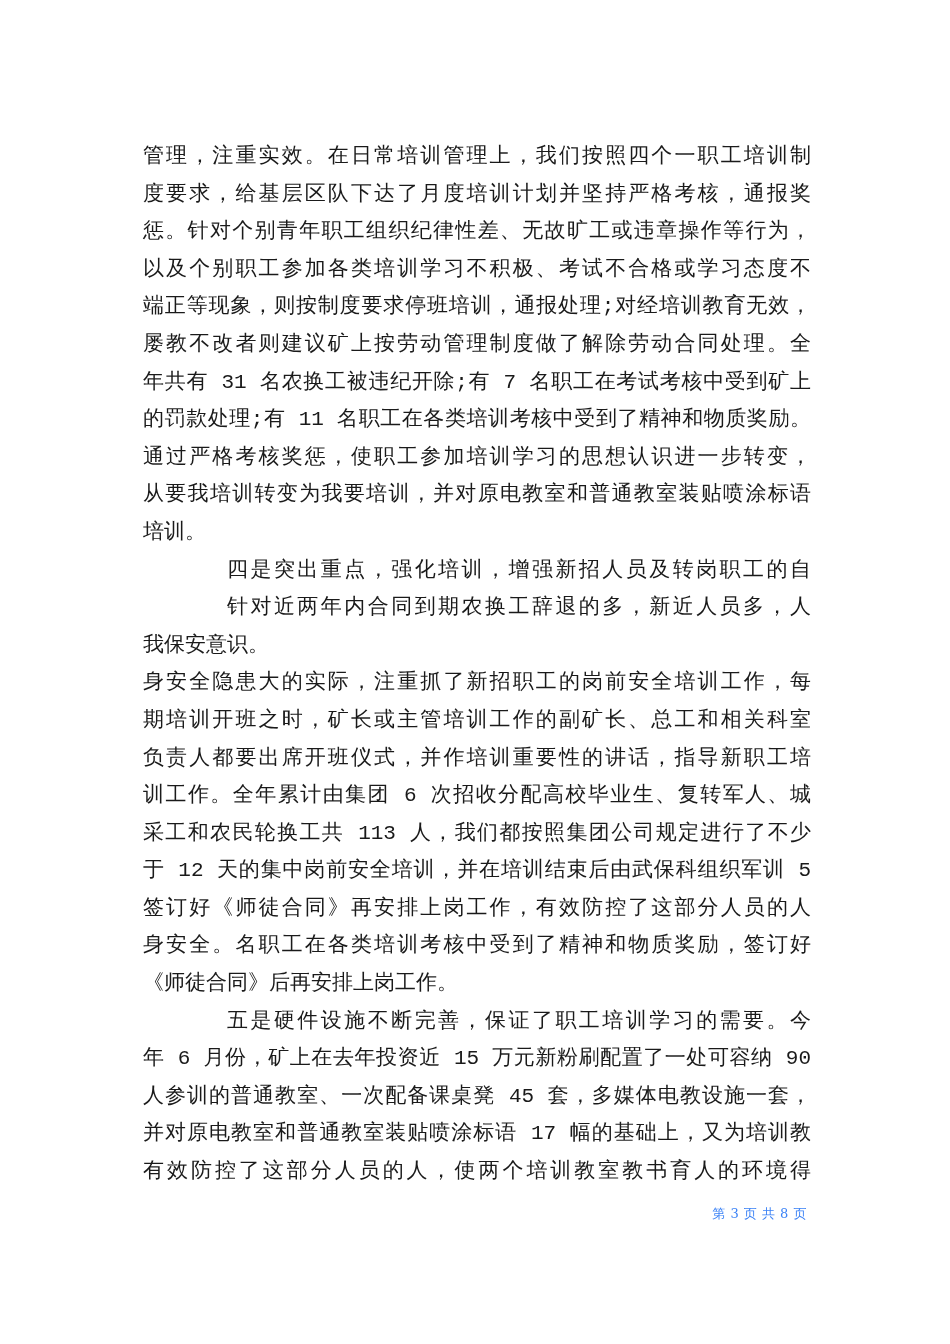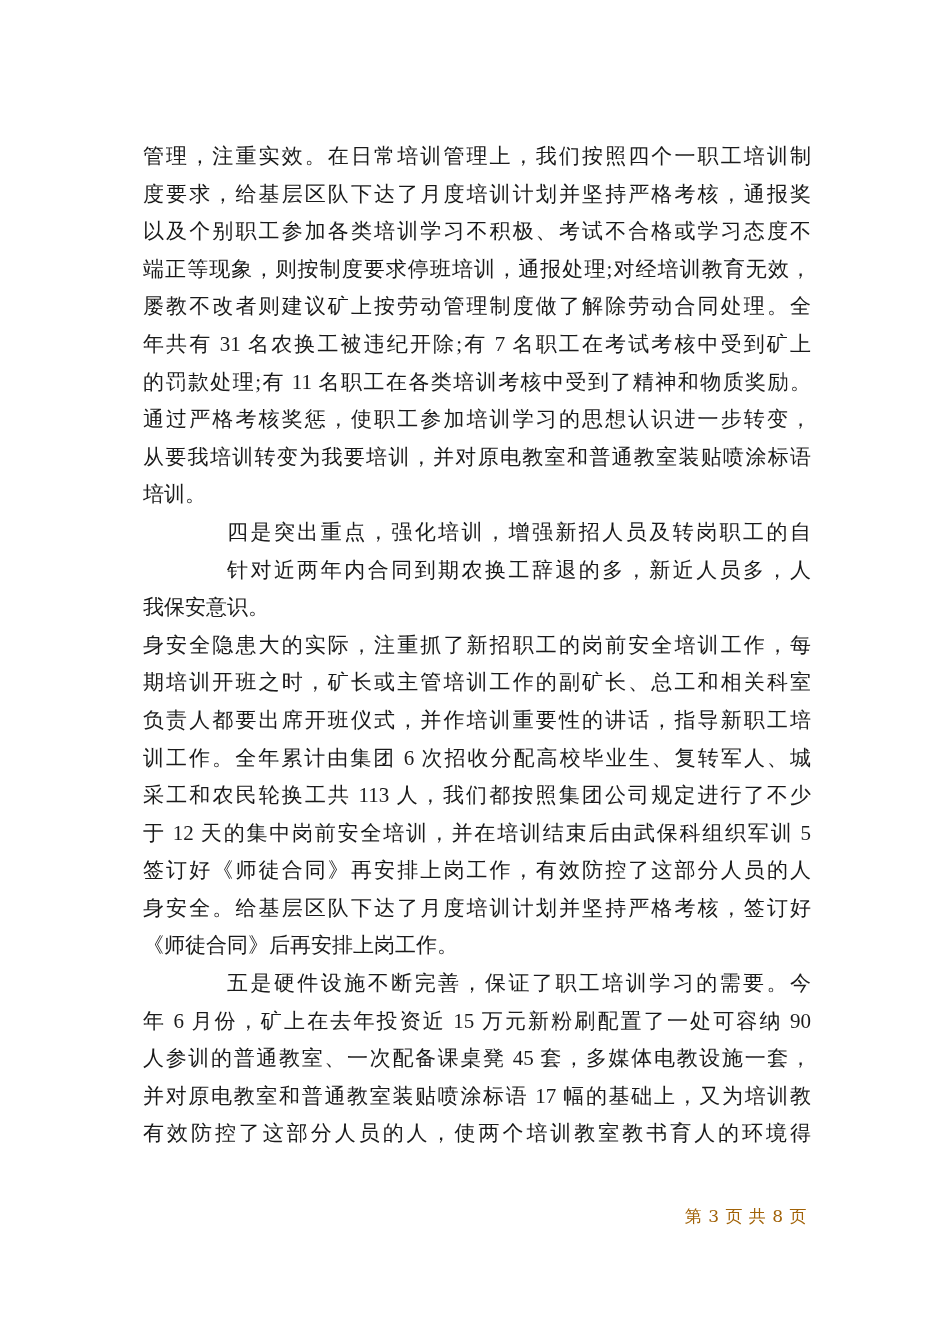--- a/index.html
+++ b/index.html
@@ -1,56 +1,57 @@
 <!DOCTYPE html>
 <html><head>
 <meta charset="utf-8">
 <style>
   html, body { margin: 0; padding: 0; background: #ffffff; }
   body { width: 950px; height: 1344px; position: relative; overflow: hidden; }
   .page {
     position: absolute; left: 143px; top: 138px; width: 668px;
-    font-family: Liberation Serif, serif;
+    font-family: Liberation Mono, monospace;
     font-size: 21px; line-height: 37.6px; color: #1a1a1a;
     text-align: justify; text-justify: inter-character;
   }
   .line { display: block; white-space: nowrap; height: 37.6px; text-align-last: justify; }
   .line.last { text-align-last: left; }
   .indent { padding-left: 84px; }
   .footer {
     position: absolute; top: 1205px; right: 143px;
     font-family: "DejaVu Serif", "Liberation Serif", serif;
-    font-size: 17px; color: #a16207; letter-spacing: 0.5px;
+    font-size: 13px; color: #3b82f6; letter-spacing: 0.5px;
   }
 </style>
 </head>
 <body>
 
 <div class="page" id="doc">
     <span class="line">管理，注重实效。在日常培训管理上，我们按照四个一职工培训制</span>
     <span class="line">度要求，给基层区队下达了月度培训计划并坚持严格考核，通报奖</span>
+    <span class="line">惩。针对个别青年职工组织纪律性差、无故旷工或违章操作等行为，</span>
     <span class="line">以及个别职工参加各类培训学习不积极、考试不合格或学习态度不</span>
     <span class="line">端正等现象，则按制度要求停班培训，通报处理;对经培训教育无效，</span>
     <span class="line">屡教不改者则建议矿上按劳动管理制度做了解除劳动合同处理。全</span>
     <span class="line">年共有 31 名农换工被违纪开除;有 7 名职工在考试考核中受到矿上</span>
     <span class="line">的罚款处理;有 11 名职工在各类培训考核中受到了精神和物质奖励。</span>
     <span class="line">通过严格考核奖惩，使职工参加培训学习的思想认识进一步转变，</span>
     <span class="line">从要我培训转变为我要培训，并对原电教室和普通教室装贴喷涂标语</span>
     <span class="line last">培训。</span>
     <span class="line indent">四是突出重点，强化培训，增强新招人员及转岗职工的自</span>
     <span class="line indent">针对近两年内合同到期农换工辞退的多，新近人员多，人</span>
     <span class="line last">我保安意识。</span>
     <span class="line">身安全隐患大的实际，注重抓了新招职工的岗前安全培训工作，每</span>
     <span class="line">期培训开班之时，矿长或主管培训工作的副矿长、总工和相关科室</span>
     <span class="line">负责人都要出席开班仪式，并作培训重要性的讲话，指导新职工培</span>
     <span class="line">训工作。全年累计由集团 6 次招收分配高校毕业生、复转军人、城</span>
     <span class="line">采工和农民轮换工共 113 人，我们都按照集团公司规定进行了不少</span>
     <span class="line">于 12 天的集中岗前安全培训，并在培训结束后由武保科组织军训 5</span>
     <span class="line">签订好《师徒合同》再安排上岗工作，有效防控了这部分人员的人</span>
-    <span class="line">身安全。给基层区队下达了月度培训计划并坚持严格考核，签订好</span>
+    <span class="line">身安全。名职工在各类培训考核中受到了精神和物质奖励，签订好</span>
     <span class="line last">《师徒合同》后再安排上岗工作。</span>
     <span class="line indent">五是硬件设施不断完善，保证了职工培训学习的需要。今</span>
     <span class="line">年 6 月份，矿上在去年投资近 15 万元新粉刷配置了一处可容纳 90</span>
     <span class="line">人参训的普通教室、一次配备课桌凳 45 套，多媒体电教设施一套，</span>
     <span class="line">并对原电教室和普通教室装贴喷涂标语 17 幅的基础上，又为培训教</span>
     <span class="line">有效防控了这部分人员的人，使两个培训教室教书育人的环境得</span>
   </div>
 
 <div class="footer">第 3 页 共 8 页</div>
 

